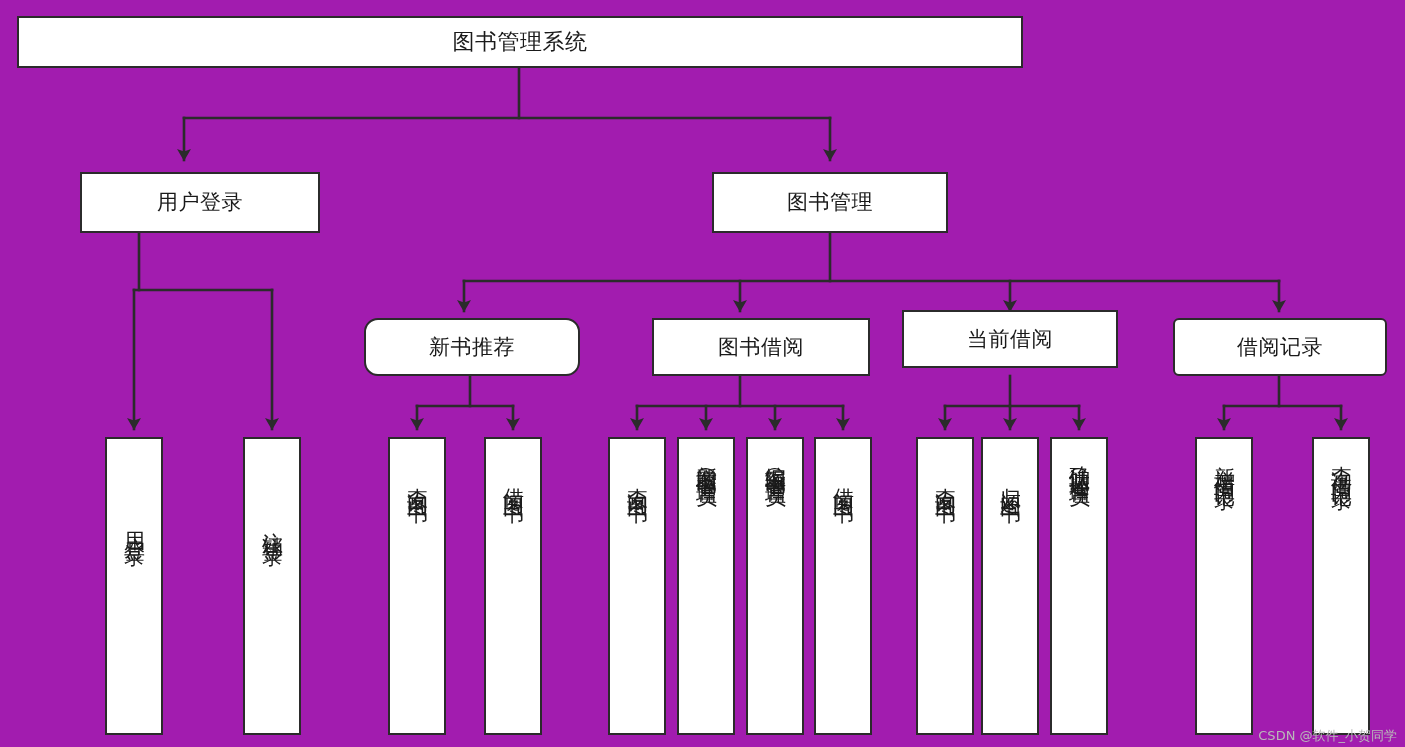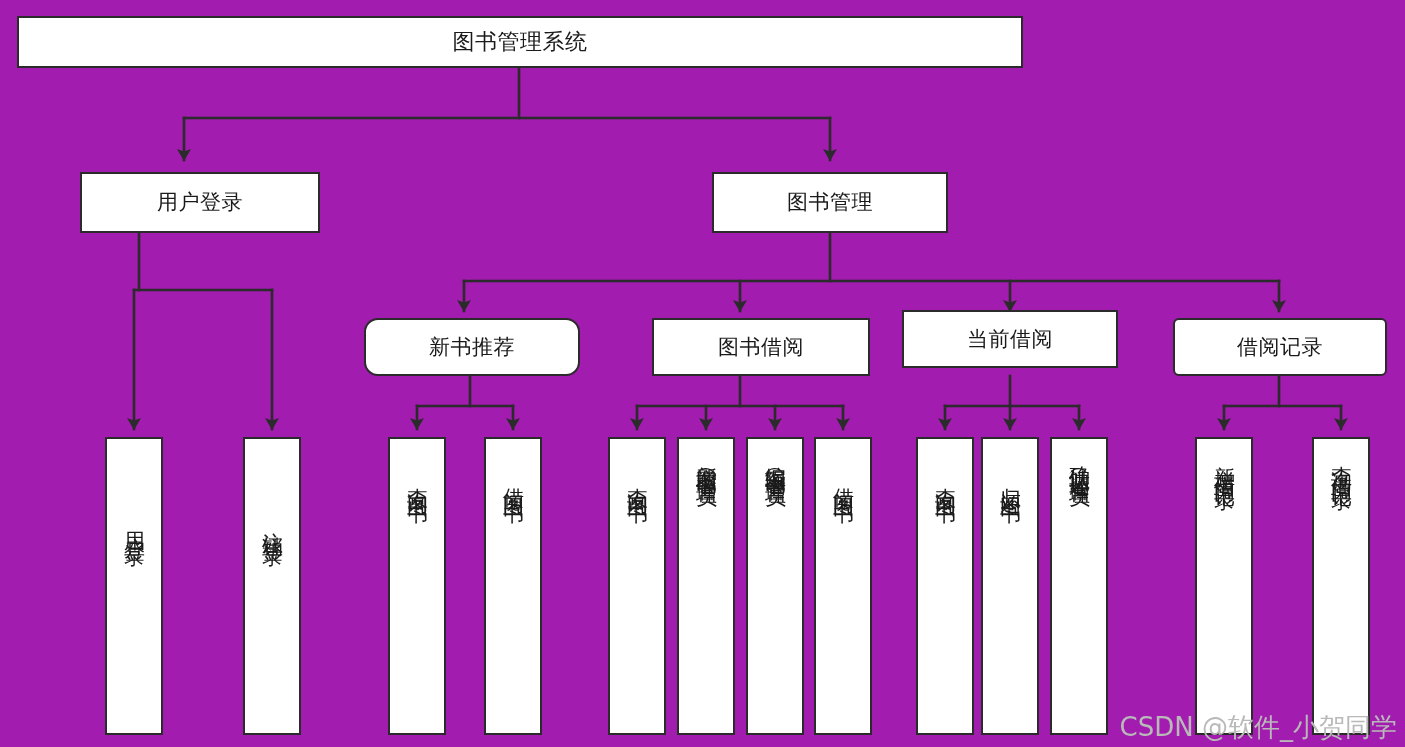--- a/index.html
+++ b/index.html
@@ -50,21 +50,21 @@
     letter-spacing:5px;
     white-space:nowrap;
   }
   .v-node.tall .lbl{ letter-spacing:3px; }
   .v-node.short .lbl{ padding-top:66px; }
   .v-node.mid .lbl{ padding-top:22px; }
   .watermark{
     position:absolute;
     right:8px;
     bottom:2px;
-    font-size:26px;
+    font-size:13px;
     color:#b9b9b9;
     white-space:nowrap;
     z-index:3;
     font-family:"DejaVu Sans","Liberation Sans",sans-serif;
   }
 </style>
 </head>
 <body>
 
 <div id="canvas">

